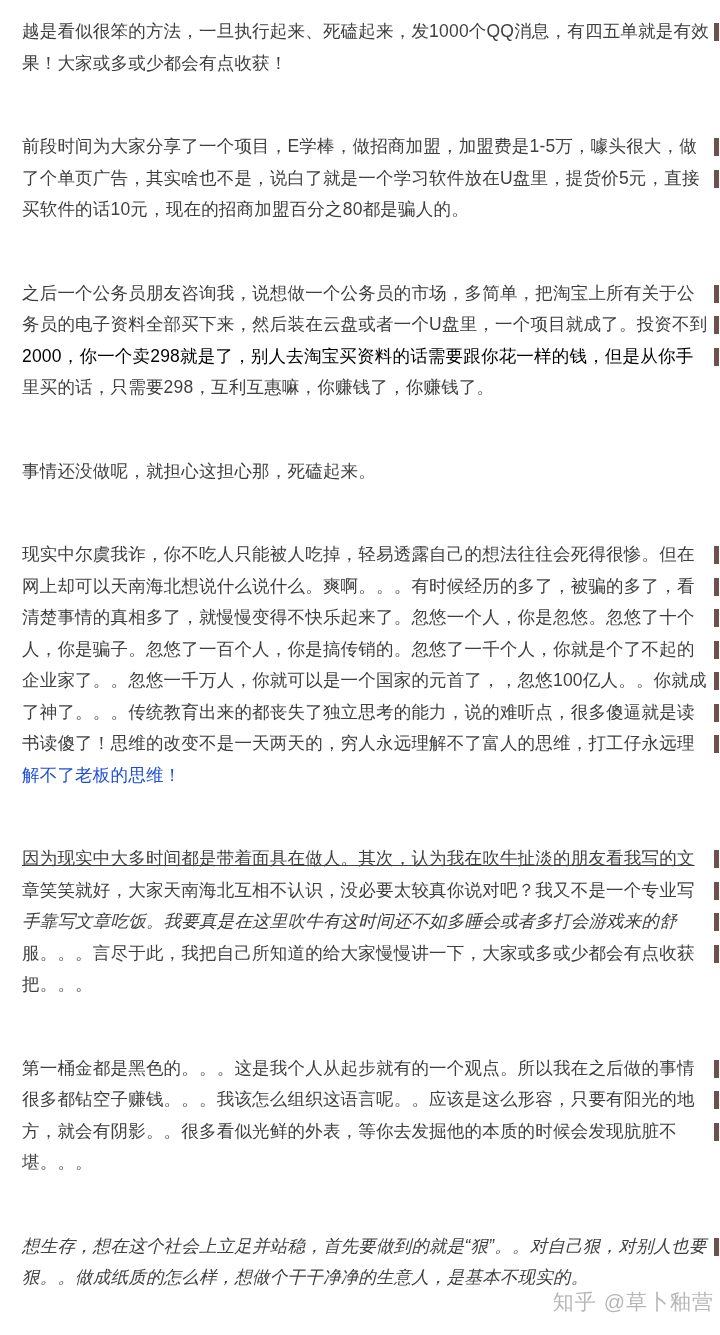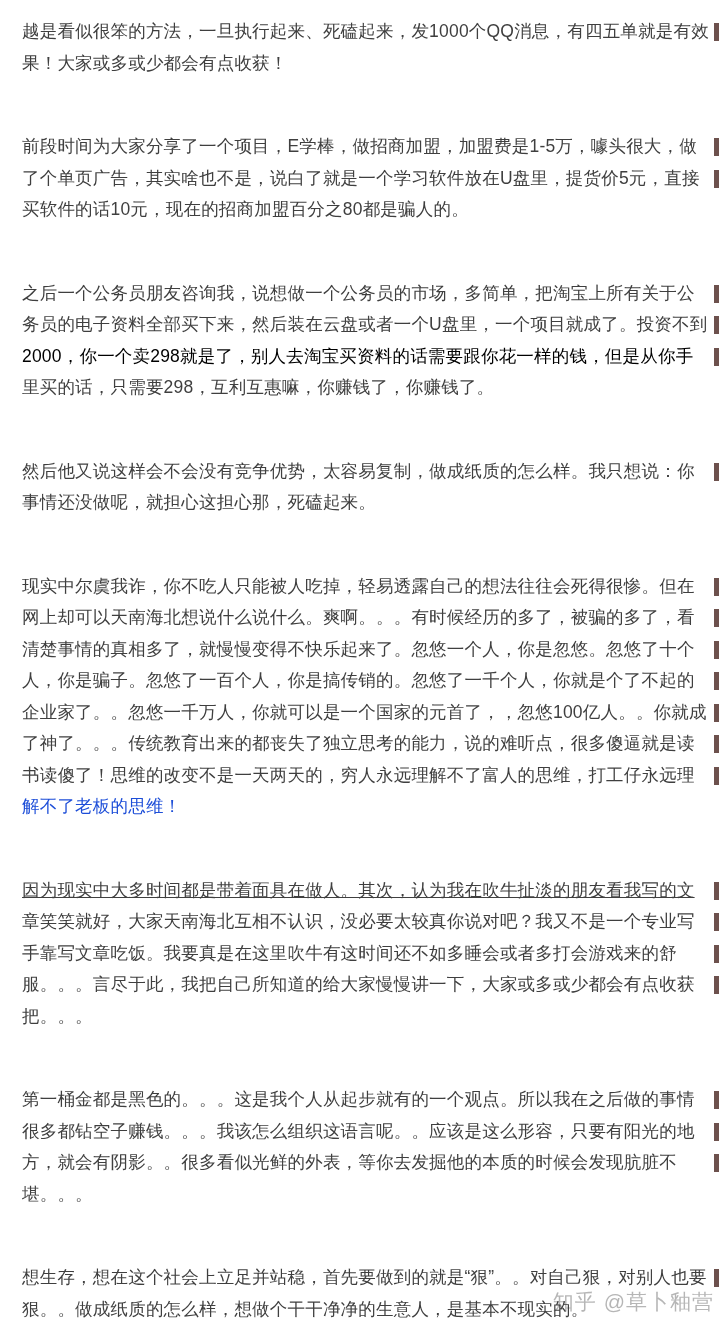--- a/index.html
+++ b/index.html
@@ -14,21 +14,21 @@
   }
   .article {
     position: relative;
     z-index: 1;
     padding: 16px 0 0 22px;
     width: 698px;
   }
   .para {
     margin: 0 0 52px 0;
   }
-  .para:last-child { margin-bottom: 0; }
+  .para:last-child { margin-bottom: 0; font-style: italic; }
   .line {
     position: relative;
     height: 31.5px;
     line-height: 31.5px;
     font-size: 17.5px;
     color: #3f3f3f;
     white-space: nowrap;
     letter-spacing: 0.2px;
   }
   
@@ -65,37 +65,36 @@
       <div class="line" style="color: rgb(63, 63, 63);">了个单页广告，其实啥也不是，说白了就是一个学习软件放在U盘里，提货价5元，直接<span class="cut" style="background: rgb(83, 50, 46);"></span></div>
       <div class="line" style="color: rgb(63, 63, 63);">买软件的话10元，现在的招商加盟百分之80都是骗人的。</div>
     </div>
     <div class="para">
       <div class="line" style="color: rgb(63, 63, 63);">之后一个公务员朋友咨询我，说想做一个公务员的市场，多简单，把淘宝上所有关于公<span class="cut" style="background: rgb(83, 50, 46);"></span></div>
       <div class="line" style="color: rgb(63, 63, 63);">务员的电子资料全部买下来，然后装在云盘或者一个U盘里，一个项目就成了。投资不到<span class="cut" style="background: rgb(83, 50, 46);"></span></div>
       <div class="line" style="color: #000000;">2000，你一个卖298就是了，别人去淘宝买资料的话需要跟你花一样的钱，但是从你手<span class="cut" style="background: rgb(83, 50, 46);"></span></div>
       <div class="line" style="color: rgb(63, 63, 63);">里买的话，只需要298，互利互惠嘛，你赚钱了，你赚钱了。</div>
     </div>
     <div class="para">
-      <div class="line" style="color: rgb(63, 63, 63);">然后他又说这样会不会没有竞争优势，太容易复制，做成纸质的怎么样。我只想说：你<span class="cut" style="background: rgb(83, 50, 46);"></span></div>
       <div class="line" style="color: rgb(63, 63, 63);">事情还没做呢，就担心这担心那，死磕起来。</div>
     </div>
     <div class="para">
       <div class="line" style="color: rgb(63, 63, 63);">现实中尔虞我诈，你不吃人只能被人吃掉，轻易透露自己的想法往往会死得很惨。但在<span class="cut" style="background: rgb(83, 50, 46);"></span></div>
       <div class="line" style="color: rgb(63, 63, 63);">网上却可以天南海北想说什么说什么。爽啊。。。有时候经历的多了，被骗的多了，看<span class="cut" style="background: rgb(83, 50, 46);"></span></div>
       <div class="line" style="color: rgb(63, 63, 63);">清楚事情的真相多了，就慢慢变得不快乐起来了。忽悠一个人，你是忽悠。忽悠了十个<span class="cut" style="background: rgb(83, 50, 46);"></span></div>
       <div class="line" style="color: rgb(63, 63, 63);">人，你是骗子。忽悠了一百个人，你是搞传销的。忽悠了一千个人，你就是个了不起的<span class="cut" style="background: rgb(83, 50, 46);"></span></div>
       <div class="line" style="color: rgb(63, 63, 63);">企业家了。。忽悠一千万人，你就可以是一个国家的元首了，，忽悠100亿人。。你就成<span class="cut" style="background: rgb(83, 50, 46);"></span></div>
       <div class="line" style="color: rgb(63, 63, 63);">了神了。。。传统教育出来的都丧失了独立思考的能力，说的难听点，很多傻逼就是读<span class="cut" style="background: rgb(83, 50, 46);"></span></div>
       <div class="line" style="color: rgb(63, 63, 63);">书读傻了！思维的改变不是一天两天的，穷人永远理解不了富人的思维，打工仔永远理<span class="cut" style="background: rgb(83, 50, 46);"></span></div>
       <div class="line" style="color: #1d4ed8;">解不了老板的思维！</div>
     </div>
     <div class="para">
       <div class="line" style="color: rgb(63, 63, 63); text-decoration: underline;">因为现实中大多时间都是带着面具在做人。其次，认为我在吹牛扯淡的朋友看我写的文<span class="cut" style="background: rgb(83, 50, 46);"></span></div>
       <div class="line" style="color: rgb(63, 63, 63);">章笑笑就好，大家天南海北互相不认识，没必要太较真你说对吧？我又不是一个专业写<span class="cut" style="background: rgb(83, 50, 46);"></span></div>
-      <div class="line" style="color: rgb(63, 63, 63);">手靠写文章吃饭。我要真是在这里吹牛有这时间还不如多睡会或者多打会游戏来的舒<span class="cut" style="background: rgb(83, 50, 46);"></span></div>
+      <div class="line" style="color: rgb(63, 63, 63); font-style: italic;">手靠写文章吃饭。我要真是在这里吹牛有这时间还不如多睡会或者多打会游戏来的舒<span class="cut" style="background: rgb(83, 50, 46);"></span></div>
       <div class="line" style="color: rgb(63, 63, 63);">服。。。言尽于此，我把自己所知道的给大家慢慢讲一下，大家或多或少都会有点收获<span class="cut" style="background: rgb(83, 50, 46);"></span></div>
       <div class="line" style="color: rgb(63, 63, 63);">把。。。</div>
     </div>
     <div class="para">
       <div class="line" style="color: rgb(63, 63, 63);">第一桶金都是黑色的。。。这是我个人从起步就有的一个观点。所以我在之后做的事情<span class="cut" style="background: rgb(83, 50, 46);"></span></div>
       <div class="line" style="color: rgb(63, 63, 63);">很多都钻空子赚钱。。。我该怎么组织这语言呢。。应该是这么形容，只要有阳光的地<span class="cut" style="background: rgb(83, 50, 46);"></span></div>
       <div class="line" style="color: rgb(63, 63, 63);">方，就会有阴影。。很多看似光鲜的外表，等你去发掘他的本质的时候会发现肮脏不<span class="cut" style="background: rgb(83, 50, 46);"></span></div>
       <div class="line" style="color: rgb(63, 63, 63);">堪。。。</div>
     </div>
     <div class="para">

